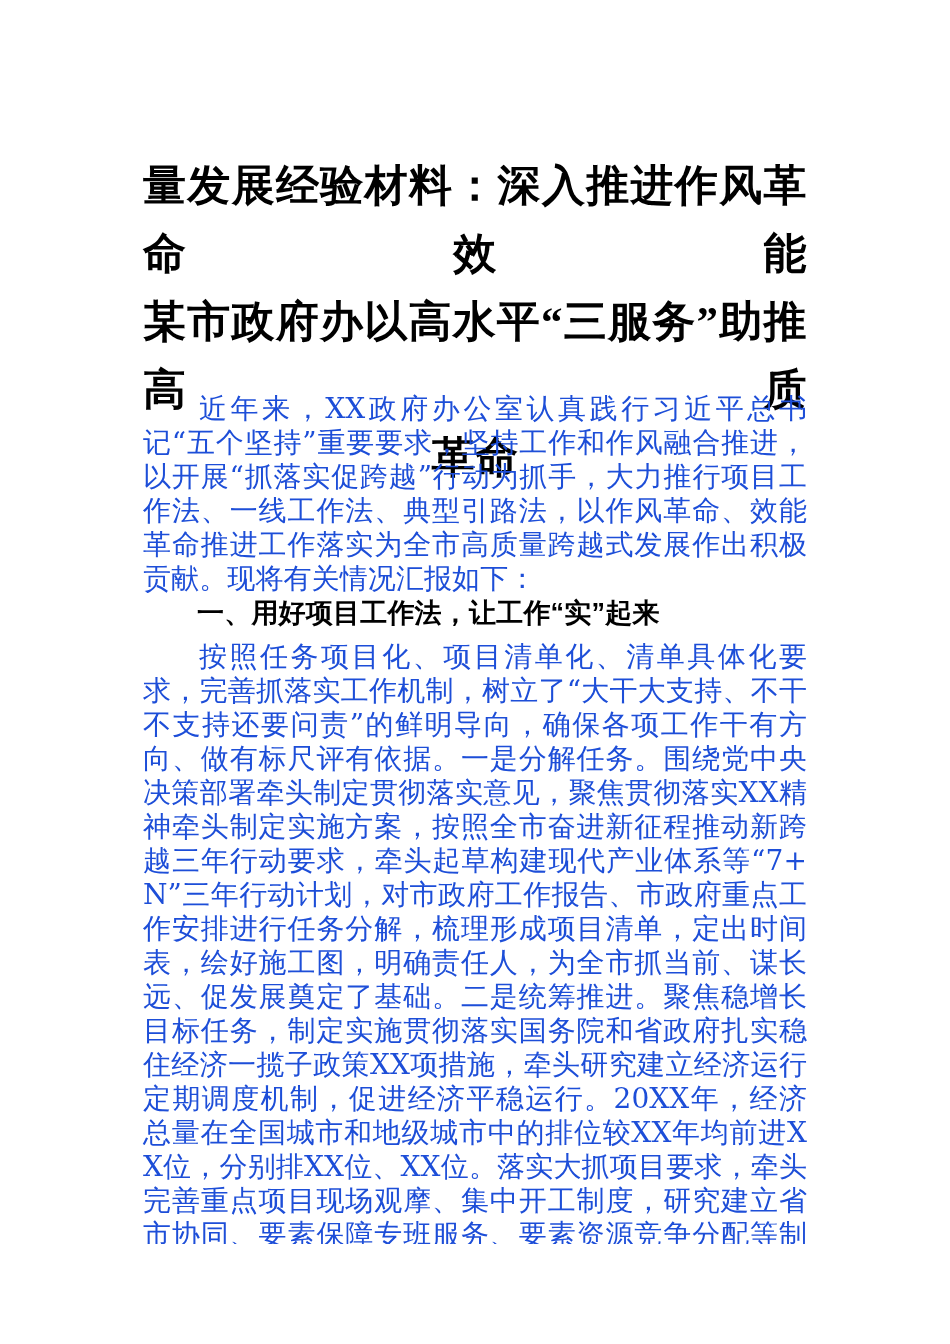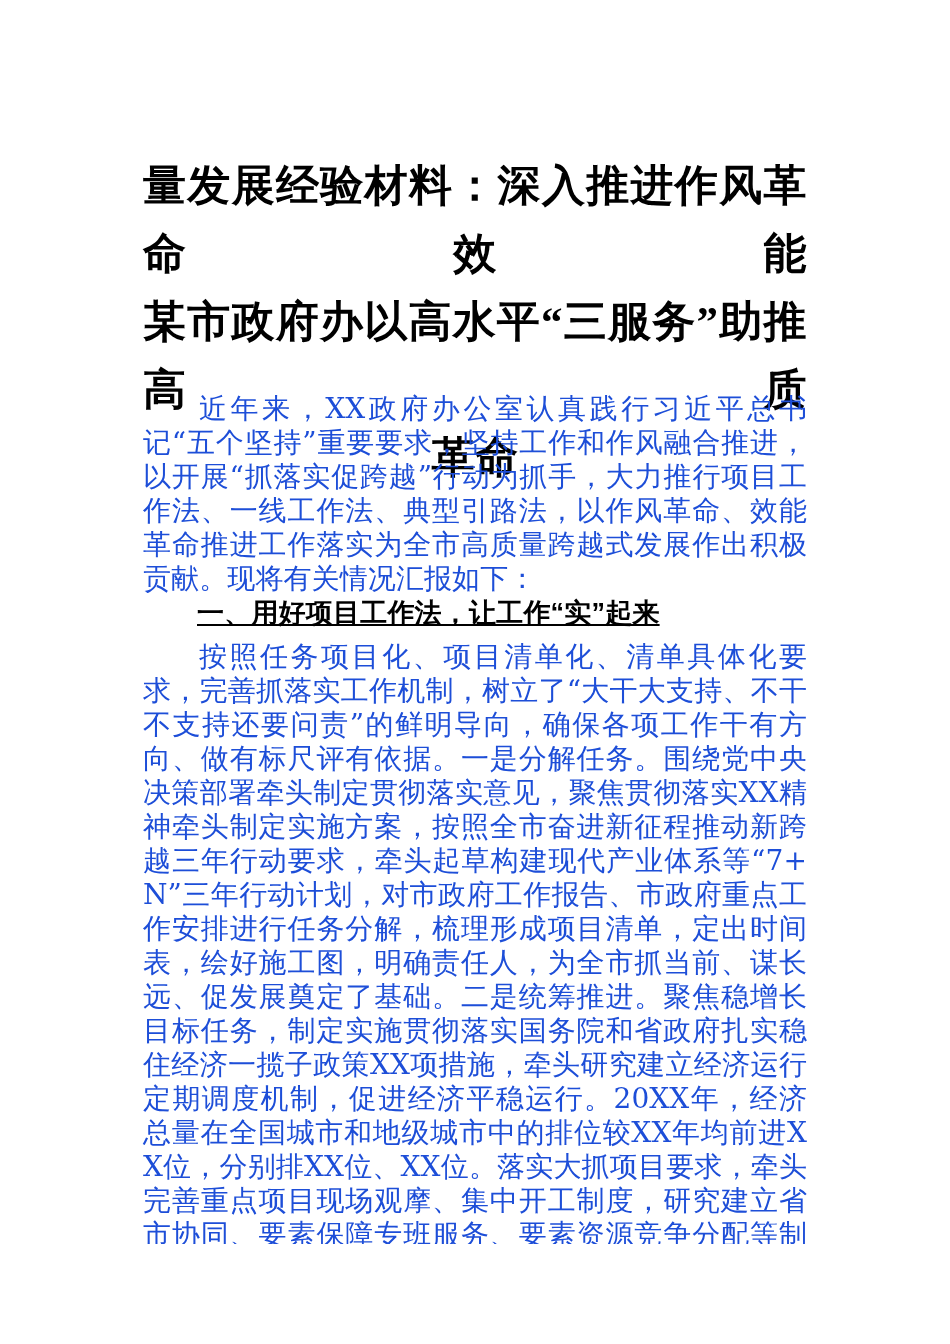--- a/index.html
+++ b/index.html
@@ -77,21 +77,20 @@
   
   .section-heading {
     margin: 0;
     font-family: "Liberation Sans", "DejaVu Sans", sans-serif;
     font-size: 27px;
     line-height: 34px;
     font-weight: 700;
     text-indent: 54px;
     letter-spacing: 0.2px;
     color: #000;
-    text-decoration: underline;
   }
 
   .blk-intro { position: absolute; top: 392px;  left: 0; width: 664px; }
   .blk-head1 { position: absolute; top: 596px;  left: 0; width: 664px; }
   .blk-body1 { position: absolute; top: 640px;  left: 0; width: 664px; }
 
   .clipmask {
     position: absolute;
     left: 0;
     top: 1244px;

